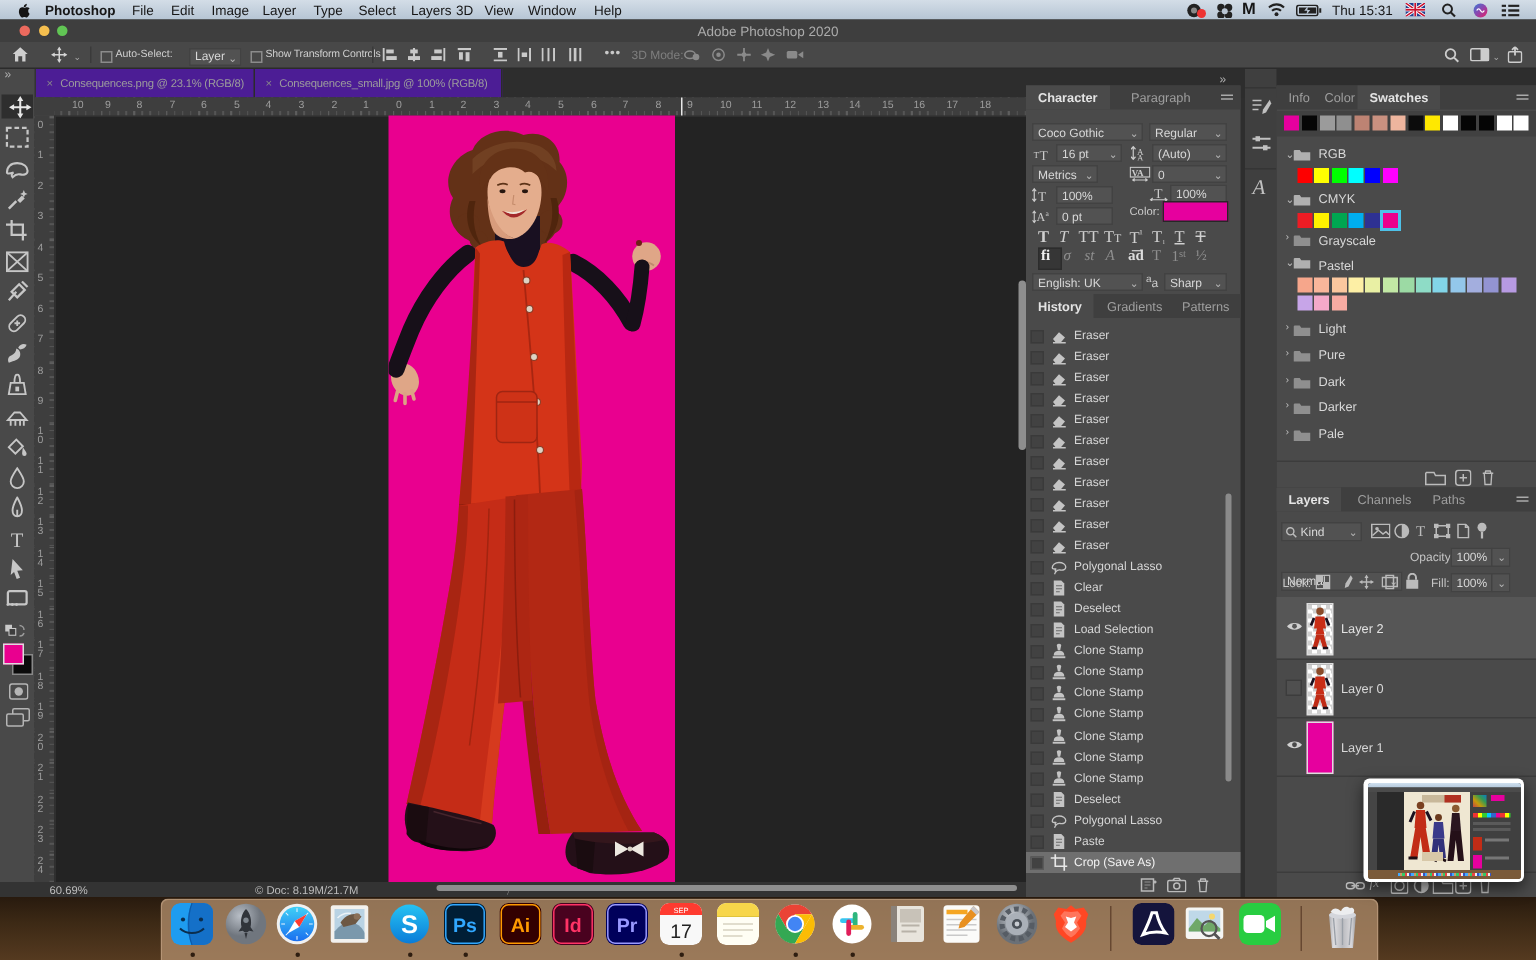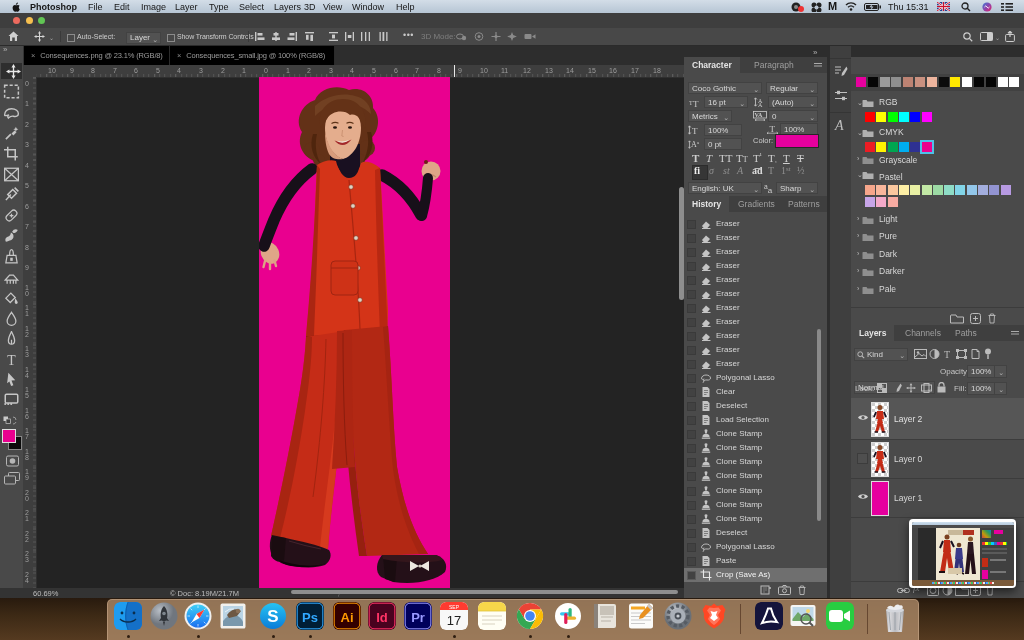--- a/index.html
+++ b/index.html
@@ -5,21 +5,21 @@
 html,body{margin:0;padding:0;}
 body{width:1024px;height:640px;overflow:hidden;position:relative;background:#2e2e2e;font-family:"Liberation Sans",sans-serif;-webkit-font-smoothing:antialiased;}
 .a{position:absolute;}
 .tx{position:absolute;white-space:nowrap;}
 
 #menubar{left:0;top:0;width:1024px;height:13px;background:linear-gradient(#d3dde7,#b6c5d4);color:#161616;font-size:9px;}
 #menubar .mi{position:absolute;top:1.5px;}
 #titlebar{left:0;top:13px;width:1024px;height:15px;background:#3e3e3e;border-bottom:1px solid #2c2c2c;}
 #optbar{left:0;top:28px;width:1024px;height:17px;background:#484848;border-bottom:1px solid #2b2b2b;}
 #tabbar{left:0;top:46px;width:1024px;height:19px;background:#2d2d2d;}
-.dtab{position:absolute;top:0;height:19px;font-size:7.5px;letter-spacing:-0.15px;line-height:19px;color:#9c9c9c;background:#000000;border-right:1px solid #2b2b2b;}
+.dtab{position:absolute;top:0;height:19px;font-size:7.5px;letter-spacing:-0.15px;line-height:19px;color:#9c9c9c;background:#4c1d95;border-right:1px solid #2b2b2b;}
 .dtab b{font-weight:bold;}
 .lamp{position:absolute;top:17px;width:7px;height:7px;border-radius:50%;}
 
 #toolbar{left:0;top:46px;width:23px;height:542px;background:#494949;border-right:1px solid #333;}
 .tool{position:absolute;left:3px;width:17px;height:15px;}
 
 #hruler{left:23px;top:65px;width:661px;height:12px;background:#3e3e3e;border-bottom:1px solid #2f2f2f;}
 #vruler{left:23px;top:77px;width:13px;height:511px;background:#3e3e3e;border-right:1px solid #2f2f2f;}
 #corner{left:23px;top:65px;width:13px;height:12px;background:#3e3e3e;}
 .rnum{position:absolute;color:#9d9d9d;font-size:7px;}
@@ -323,20 +323,21 @@
 </div>
 
 <svg class="a" style="left:12px;top:2px" width="9" height="10" viewBox="0 0 9 10">
     <path d="M6.8,5.3c0-1.1,0.9-1.6,0.9-1.6S7.2,2.9,6,2.9c-0.8,0-1.3,0.4-1.6,0.4C4.1,3.3,3.5,2.9,2.9,2.9c-1.2,0-2.3,1-2.3,2.9c0,1.9,1.4,3.9,2.3,3.9c0.5,0,0.7-0.3,1.4-0.3c0.7,0,0.8,0.3,1.4,0.3c0.9,0,1.9-1.9,2-2.5C7.6,7.1,6.8,6.6,6.8,5.3z M5.4,2.1c0.5-0.6,0.5-1.4,0.4-1.6C5.3,0.6,4.7,0.9,4.3,1.4C3.9,1.9,3.8,2.6,3.9,2.8C4.5,2.9,5,2.6,5.4,2.1z" fill="#141414"></path>
   </svg>
 
 <div id="titlebar" class="a">
   <span class="lamp" style="left:13px;background:#ec6a5e;top:4px"></span>
   <span class="lamp" style="left:25.5px;background:#f5bf4f;top:4px"></span>
   <span class="lamp" style="left:38px;background:#61c554;top:4px"></span>
+  <div class="tx" style="left:0;right:0;text-align:center;top:3px;font-size:9px;color:#ababab">Adobe Photoshop 2020</div>
 </div>
 
 <div id="optbar" class="a">
 
   <svg class="a" style="left:8px;top:3px" width="11" height="11" viewBox="0 0 11 11">
       <path d="M5.5,0.5 L10.5,5 L9,5 L9,10 L6.8,10 L6.8,6.5 L4.2,6.5 L4.2,10 L2,10 L2,5 L0.5,5 Z" fill="#cfcfcf"></path>
     </svg>
 
   <svg class="a" style="left:34px;top:3px" width="11" height="11" viewBox="0 0 11 11">
       <path d="M5.5,0 L7,2.5 L6,2.5 L6,5 L8.5,5 L8.5,4 L11,5.5 L8.5,7 L8.5,6 L6,6 L6,8.5 L7,8.5 L5.5,11 L4,8.5 L5,8.5 L5,6 L2.5,6 L2.5,7 L0,5.5 L2.5,4 L2.5,5 L5,5 L5,2.5 L4,2.5 Z" fill="#d5d5d5"></path>
@@ -906,20 +907,26 @@
   <svg class="a" style="left:4px;top:43px" width="14" height="14" viewBox="0 0 14 14">
       <path d="M1,3.5 L13,3.5 M1,9.5 L13,9.5" stroke="#c0c0c0" stroke-width="1.2"></path>
       <rect x="3" y="1.8" width="3" height="3.4" fill="#c0c0c0"></rect>
       <rect x="8" y="7.8" width="3" height="3.4" fill="#c0c0c0"></rect>
     </svg>
   <div class="a" style="left:0;top:66px;width:21px;height:1px;background:#353535"></div>
   <text class="a" style="left:5px;top:72px;font-family:'Liberation Serif',serif;font-size:14px;color:#c0c0c0;font-style:italic;position:absolute">A</text>
 </div>
 
 <div class="panel" style="left:851px;top:57px;width:173px;height:268px">
+  <div class="ptabs">
+    <div class="ptab" style="left:0">Info</div>
+    <div class="ptab" style="left:24px">Color</div>
+    <div class="ptab on" style="left:54px">Swatches</div>
+    <div class="a" style="right:5px;top:6px;width:8px;height:1px;background:#aaa;box-shadow:0 2.5px #aaa"></div>
+  </div>
   <div class="a" style="left:0;top:17px;width:173px;height:17px;background:#414141"></div>
 
   <div class="swa" style="left:5px;top:20px;background:#e6009e"></div>
   <div class="swa" style="left:16.8px;top:20px;background:#060606"></div>
   <div class="swa" style="left:28.6px;top:20px;background:#9b9b9b"></div>
   <div class="swa" style="left:40.4px;top:20px;background:#8f8f8f"></div>
   <div class="swa" style="left:52.2px;top:20px;background:#bd8373"></div>
   <div class="swa" style="left:64px;top:20px;background:#c99180"></div>
   <div class="swa" style="left:75.8px;top:20px;background:#eeb59e"></div>
   <div class="swa" style="left:87.6px;top:20px;background:#0c0c0c"></div>

